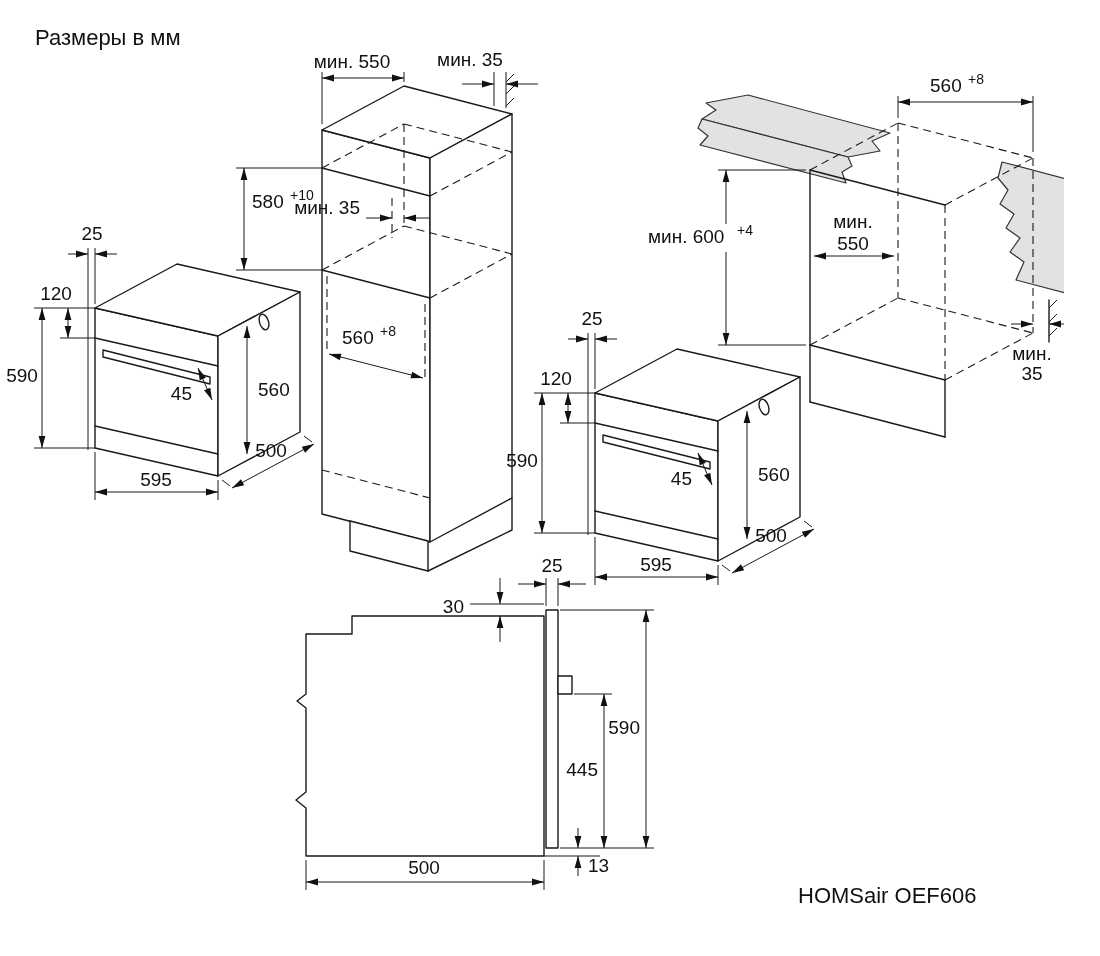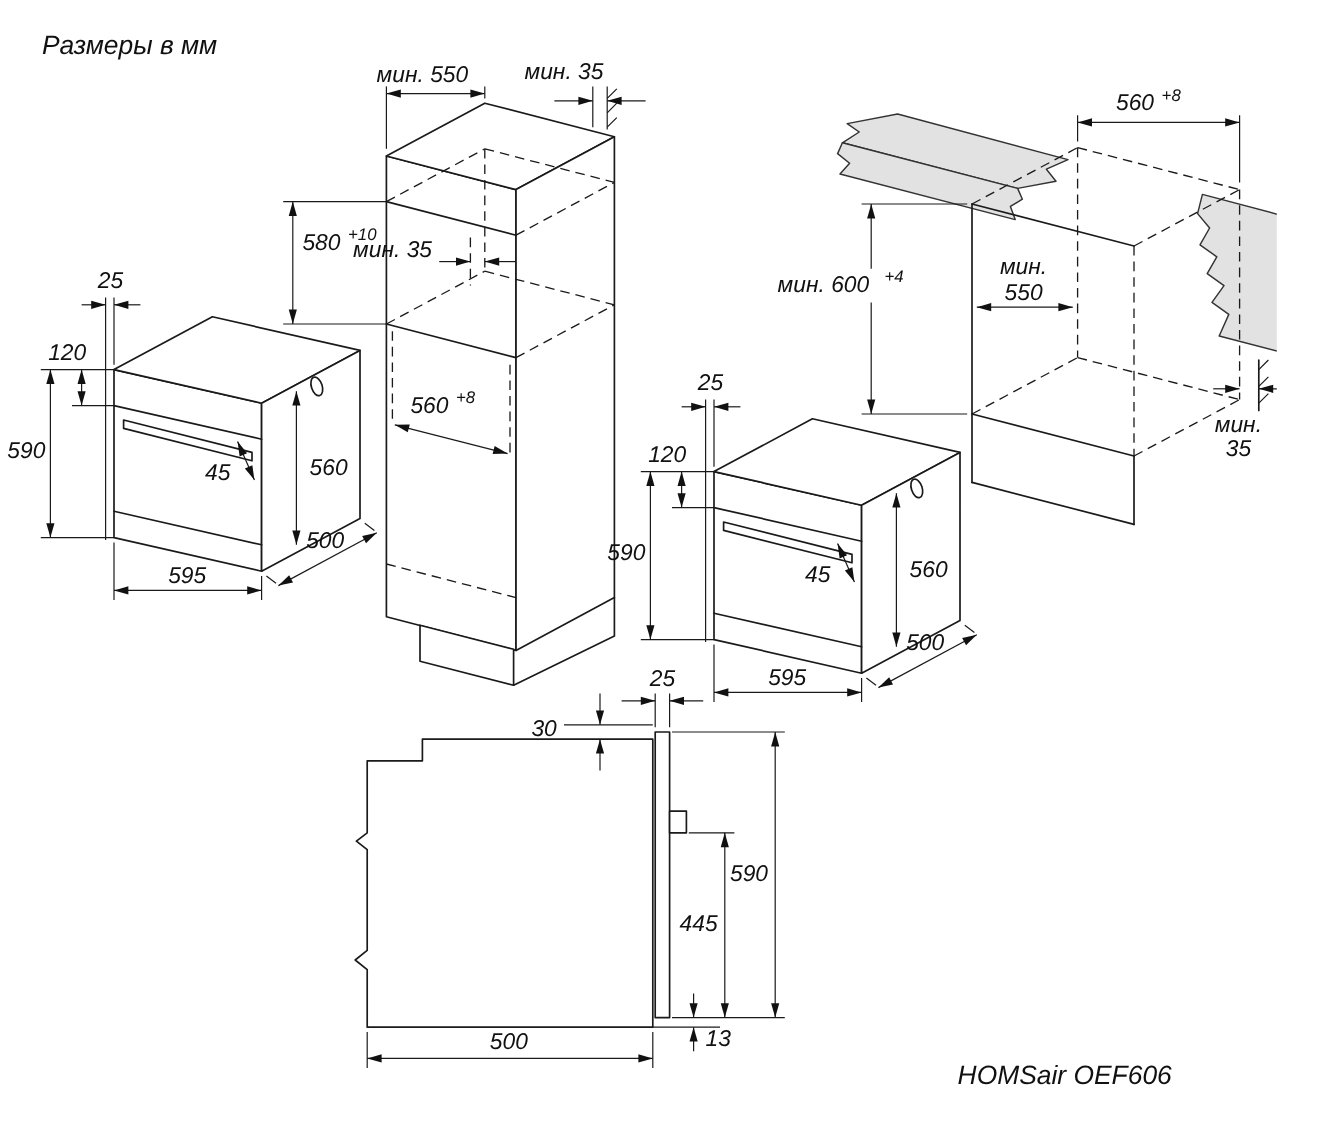--- a/index.html
+++ b/index.html
@@ -1,16 +1,16 @@
 <!DOCTYPE html>
 <html><head>
 <meta charset="utf-8">
 <style>
   html,body{margin:0;padding:0;background:#fff;}
-  .page{width:1064px;height:956px;position:relative;background:#fff;overflow:hidden;font-style:italic;}
+  .page{width:1064px;height:956px;position:relative;background:#fff;overflow:hidden;}
   svg{display:block;}
   .fc{fill:#ffffff;stroke:#1a1a1a;stroke-width:1.4;stroke-linejoin:round;}
   .ol{fill:none;stroke:#1a1a1a;stroke-width:1.4;stroke-linejoin:round;stroke-linecap:round;}
   .dash{fill:none;stroke:#1a1a1a;stroke-width:1.1;stroke-dasharray:8 5;}
   .dim{fill:none;stroke:#1a1a1a;stroke-width:1;}
   .gray{fill:#e2e2e2;stroke:#333;stroke-width:1.2;stroke-linejoin:round;}
   text{font-family:"Liberation Sans",sans-serif;font-size:19px;fill:#111;}
   .sup{font-size:14px;}
   .big{font-size:22px;}
 </style>

